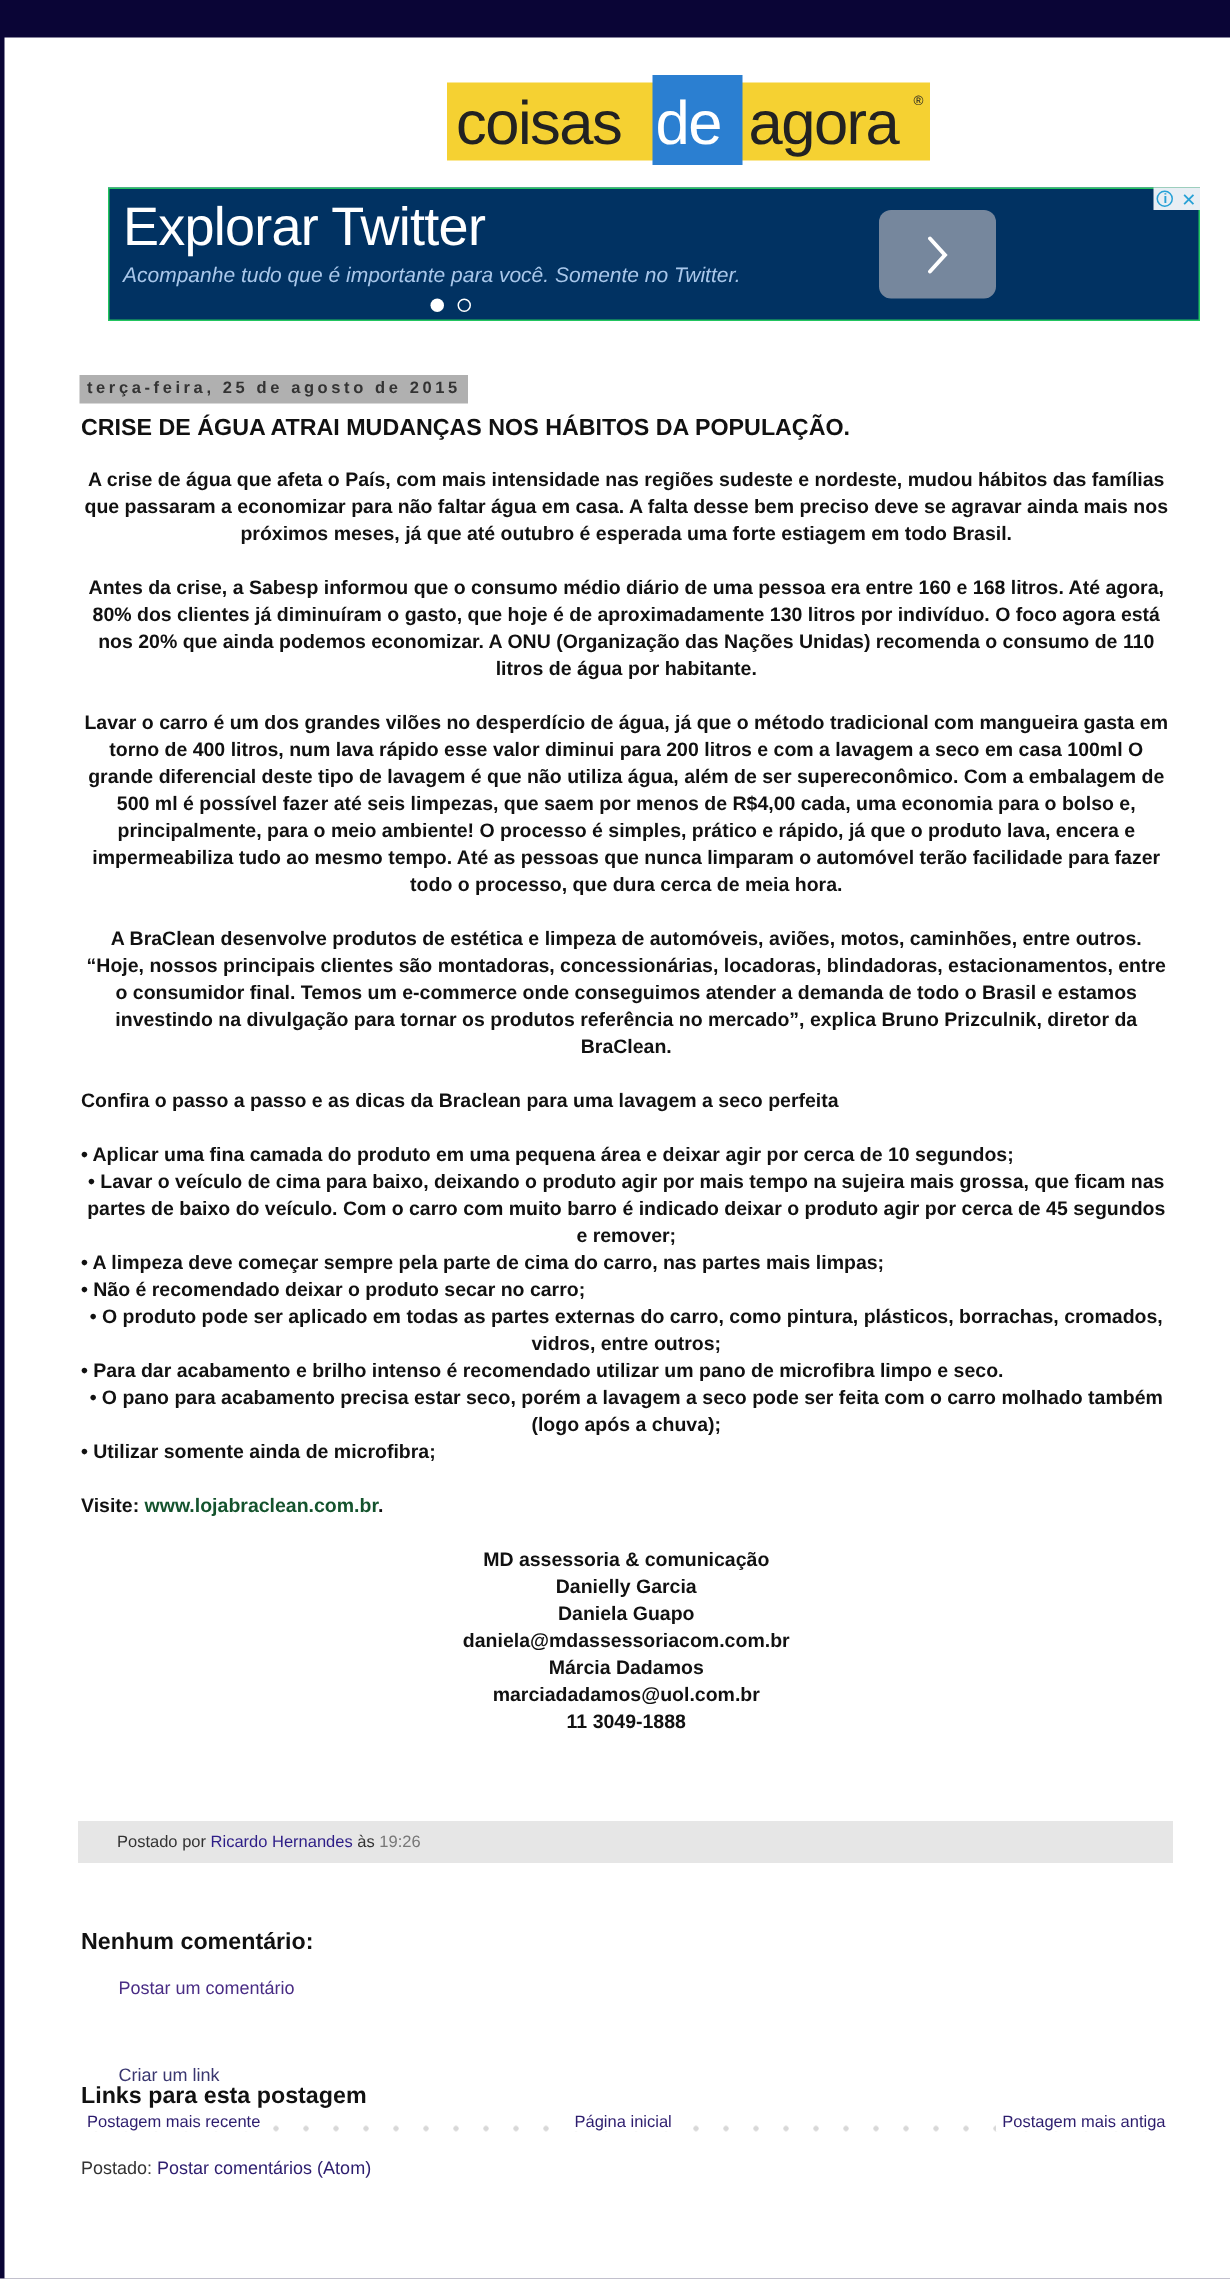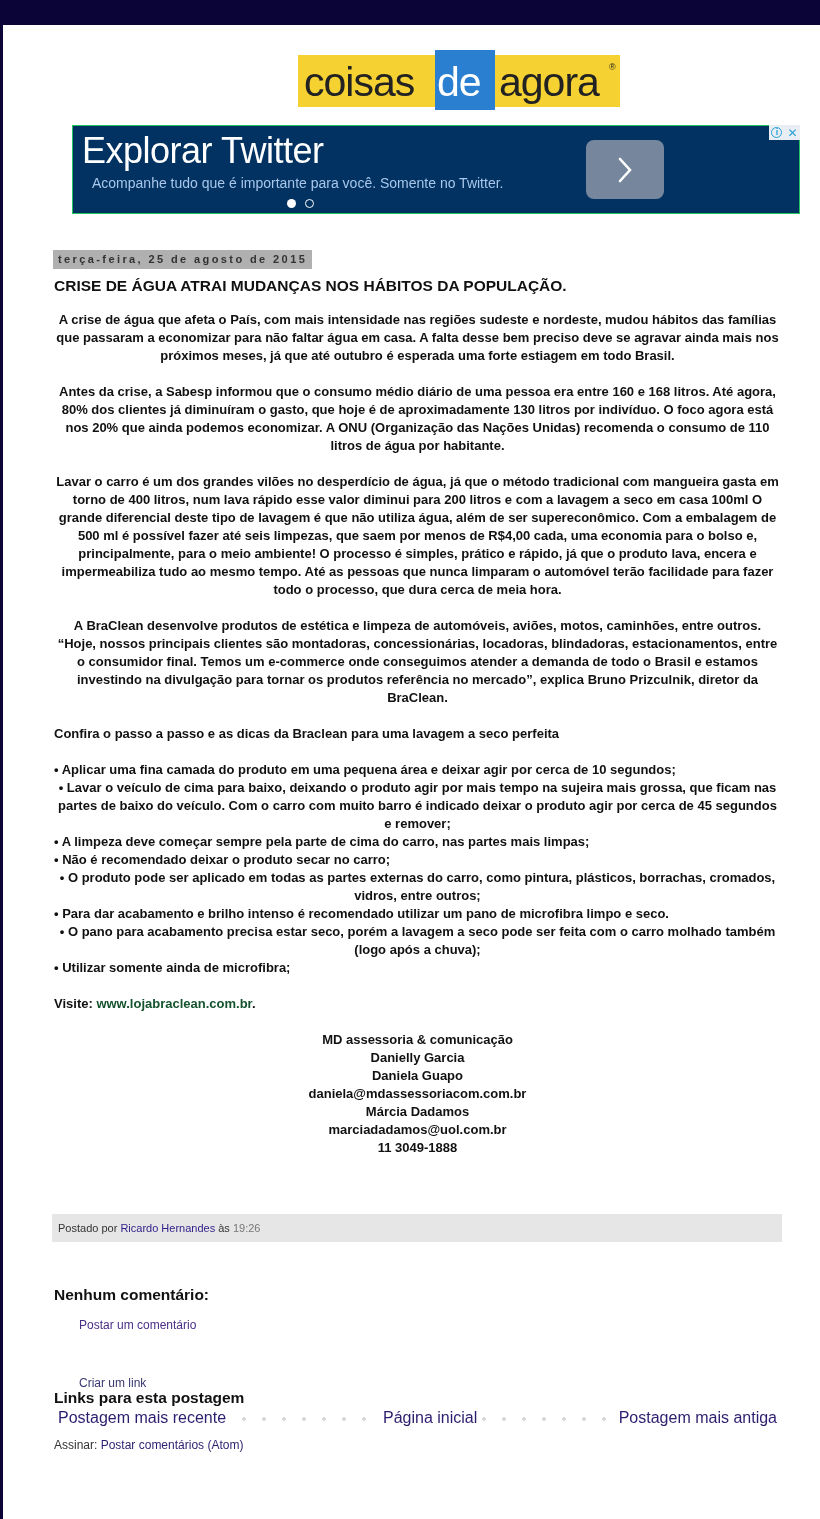--- a/index.html
+++ b/index.html
@@ -37,21 +37,21 @@
     
     .ad {
       position: absolute; left: 69px; top: 100px; width: 728px; height: 89px;
       background: #013262; border: 1px solid #22c55e; box-sizing: border-box;
     }
     .ad-title {
       position: absolute; left: 9px; top: 4px; font-size: 36px; color: #ffffff;
       letter-spacing: -0.5px;
     }
     .ad-sub {
-      position: absolute; left: 19px; top: 49px; font-size: 14px; color: #a9c7ea;
+      position: absolute; left: 9px; top: 49px; font-size: 14px; color: #a9c7ea; font-style: italic;
     }
     .ad-btn {
       position: absolute; left: 513px; top: 14px; width: 78px; height: 59px;
       background: #76879d; border-radius: 8px; display: flex; align-items: center; justify-content: center;
     }
     .ad-dots { position: absolute; left: 214px; top: 73px; display: flex; gap: 9px; }
     .dot { width: 9px; height: 9px; border-radius: 50%; box-sizing: border-box; }
     .dot.active { background: #fff; }
     .dot.inactive { border: 1px solid #fff; }
     .ad-icons {
@@ -76,39 +76,39 @@
       position: absolute; left: 51px; top: 286px; width: 727px;
       font-size: 13px; line-height: 18px; color: #111; font-weight: bold; text-align: justify;
     }
     .post-body p { margin: 0 0 18px 0; text-align: center; }
     .post-body .nb { margin: 0; }
     .visit-link { color: #14532d; text-decoration: none; }
     .contacts { text-align: left; }
 
     .post-footer {
       position: absolute; left: 49px; top: 1189px; width: 730px; height: 28px;
-      background: #e6e6e6; font-size: 11px; color: #333; line-height: 28px; box-sizing: border-box; padding-left: 6px;
+      background: #e6e6e6; font-size: 11px; color: #333; line-height: 28px; box-sizing: border-box; padding-left: 26px;
     }
     .post-footer a { color: #2d1d87; text-decoration: none; }
     .post-footer .time { color: #777; }
 
     .comments-h {
       position: absolute; left: 51px; top: 1261px; font-size: 15.5px; font-weight: bold; color: #111;
     }
     .post-comment-link {
       position: absolute; left: 76px; top: 1293px; font-size: 12px; color: #4a2d85; text-decoration: none;
     }
     .links-h {
       position: absolute; left: 51px; top: 1326px; font-size: 15.5px; font-weight: bold; color: #111; margin-top: 38px;
     }
     .create-link {
       position: absolute; left: 76px; top: 1351px; font-size: 12px; color: #3a3770; text-decoration: none;
     }
     .blog-pager {
-      position: absolute; left: 51px; top: 1384px; width: 727px; height: 18px; font-size: 16px;
+      position: absolute; left: 51px; top: 1384px; width: 727px; height: 18px; font-size: 11px;
     }
     .blog-pager a { position: absolute; color: #2d1d6e; text-decoration: none; top: 0; background: #fff; padding: 0 4px; }
     .pager-dots {
       position: absolute; left: 0; right: 0; top: 8px; height: 4px;
       background-image: radial-gradient(circle, #d8d8d8 1.6px, transparent 2px);
       background-size: 20px 4px; background-repeat: repeat-x;
     }
     .subscribe {
       position: absolute; left: 51px; top: 1413px; font-size: 12px; color: #333;
     }
@@ -190,15 +190,15 @@
   <a class="create-link">Criar um link</a>
 
   <div class="blog-pager">
     <div class="pager-dots"></div>
     <a style="left:0">Postagem mais recente</a>
     <a style="left:325px">Página inicial</a>
     <a style="right:0">Postagem mais antiga</a>
   </div>
 
   <div class="subscribe">
-    <span>Assinar: </span><a>Postar comentários (Atom)</a>
+    <span>Postado: </span><a>Postar comentários (Atom)</a>
   </div>
 </div>
 
 </body></html>

